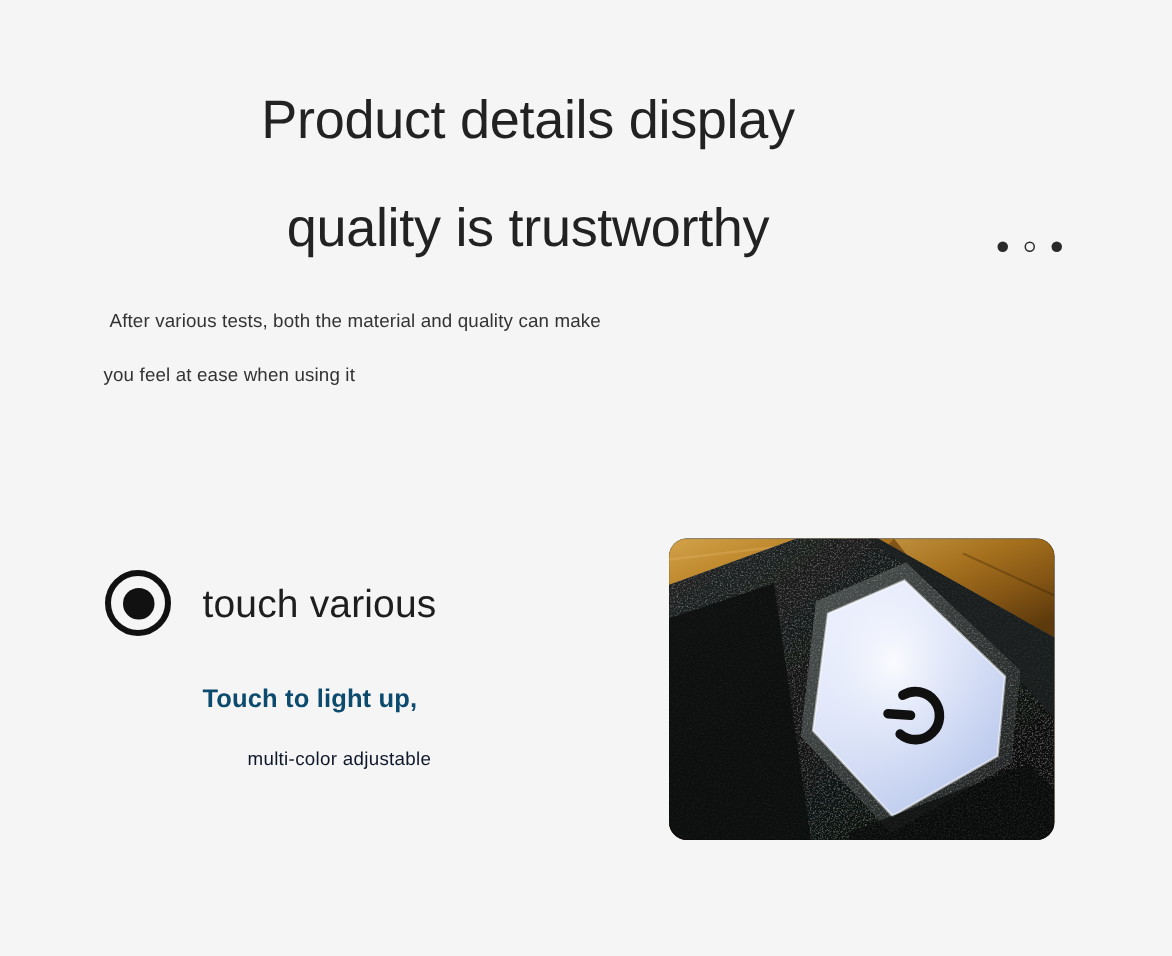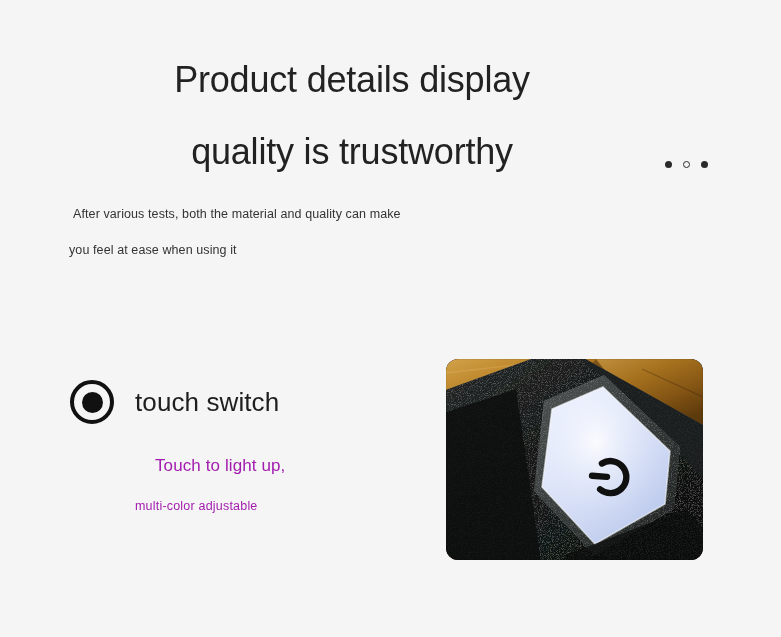--- a/index.html
+++ b/index.html
@@ -92,32 +92,32 @@
     background:#111111;
   }
   .feature-title {
     font-size:26px;
     font-weight:400;
     color:#1e1e1e;
     letter-spacing:0.1px;
   }
   .feature-sub1 {
     margin-top:32px;
-    margin-left:85px;
+    margin-left:65px;
     font-size:17px;
-    font-weight:400;
-    color:#a21caf;
+    font-weight:700;
+    color:#0c4a6e;
     letter-spacing:0.1px;
   }
   .feature-sub2 {
     margin-top:23px;
-    margin-left:65px;
+    margin-left:95px;
     font-size:12.5px;
     font-weight:400;
-    color:#a21caf;
+    color:#0f172a;
     letter-spacing:0.2px;
   }
 
   
   .photo {
     position:absolute;
     left:446px; top:359px;
     width:257px; height:201px;
     border-radius:12px;
     overflow:hidden;
@@ -142,21 +142,21 @@
 <div class="subcopy">
   <div class="subcopy-line indent">After various tests, both the material and quality can make</div>
   <div class="subcopy-line">you feel at ease when using it</div>
 </div>
 
 <div class="feature">
   <div class="feature-head">
     <span class="bullseye">
       <span class="bullseye-core"></span>
     </span>
-    <span class="feature-title">touch switch</span>
+    <span class="feature-title">touch various</span>
   </div>
   <div class="feature-sub1">Touch to light up,</div>
   <div class="feature-sub2">multi-color adjustable</div>
 </div>
 
 <div class="photo">
   <svg viewBox="0 0 257 201" preserveAspectRatio="xMidYMid slice">
     <defs>
       <linearGradient id="woodTop" x1="0" y1="0" x2="0.6" y2="1">
         <stop offset="0%" stop-color="#d2a24a"></stop>

